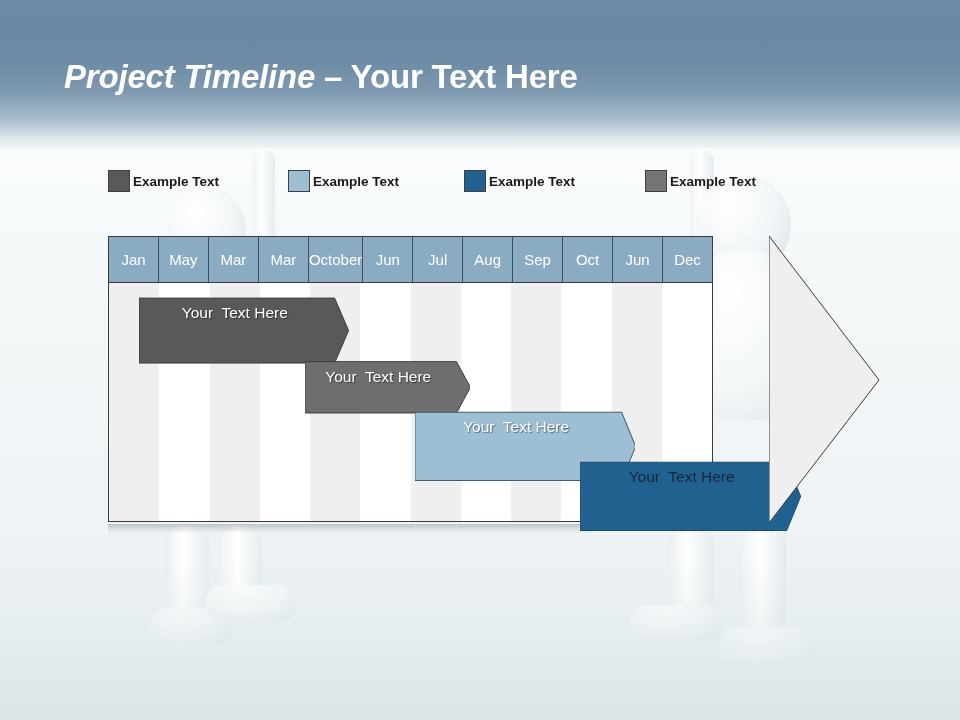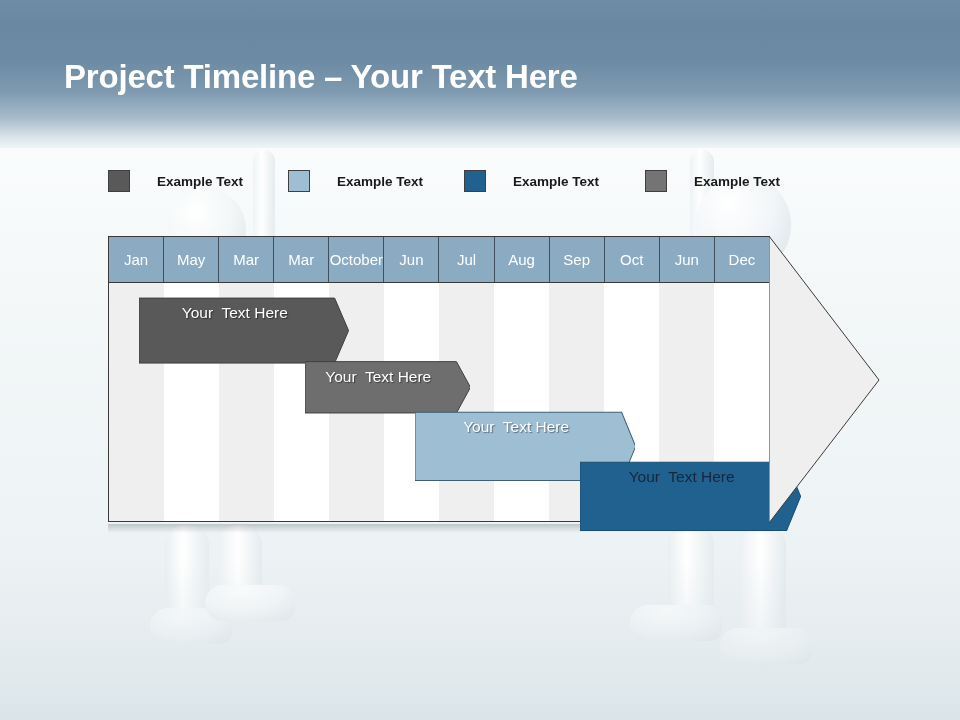--- a/index.html
+++ b/index.html
@@ -69,38 +69,38 @@
   .rf-foot2 { left:720px; top:628px; width:92px; height:36px; position:absolute;
     background:radial-gradient(ellipse at 40% 20%, #ffffff 0%, #f3f7f8 55%, #dce4e8 100%);
     border-radius:32px 26px 22px 32px; }
 
   
   #title {
     position:absolute; left:64px; top:58px;
     font-size:33px; color:#ffffff; white-space:nowrap;
     letter-spacing:-0.2px;
   }
-  #title .bold { font-weight:bold; }
+  #title .bold { font-weight:bold;font-style:italic; }
   #title .light { font-weight:bold; }
 
   
   #legend { position:absolute; left:108px; top:168px; width:800px; height:26px; }
   .legend-item { position:absolute; display:flex; align-items:center; height:26px; }
   .legend-swatch {
     width:22px; height:22px; border:1px solid #3f3f3f; flex:0 0 auto;
   }
   .legend-label {
-    margin-left:27px; font-size:13.5px; font-weight:bold; color:#1a1a1a;
+    margin-left:3px; font-size:13.5px; font-weight:bold; color:#1a1a1a;
     white-space:nowrap;
   }
 
   
   #timeline {
     position:absolute; left:108px; top:236px;
-    width:662px; height:286px;
+    width:605px; height:286px;
     border:1px solid #3a3a3a;
     background:#ffffff;
   }
   .col-stripes { position:absolute; inset:0; display:flex; }
   .col-stripe { flex:1 1 0; height:100%; }
   .col-stripe.odd  { background:#efefef; }
   .col-stripe.even { background:#ffffff; }
 
   #month-header {
     position:absolute; left:0; top:0; width:100%; height:46px;

